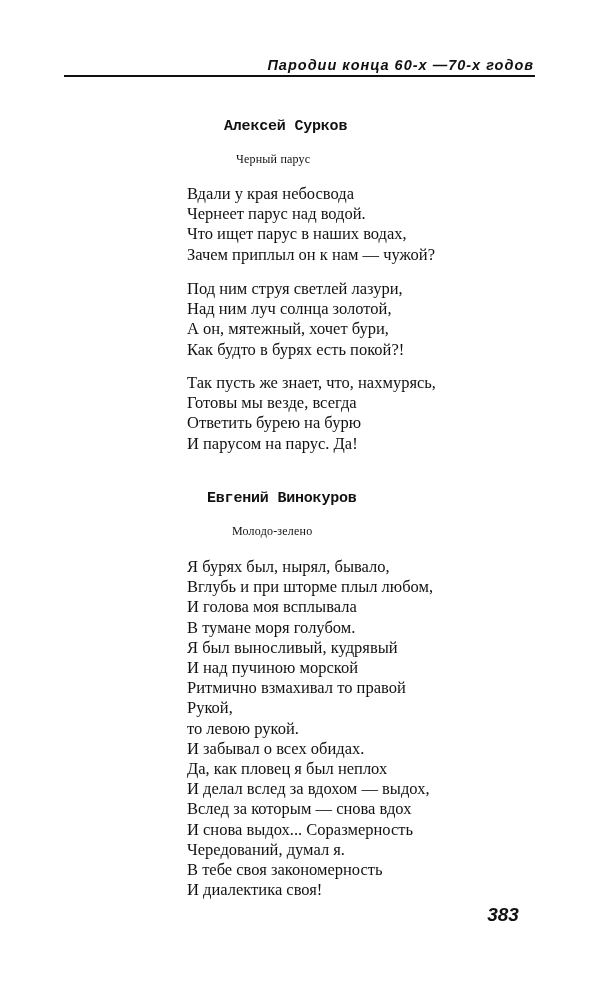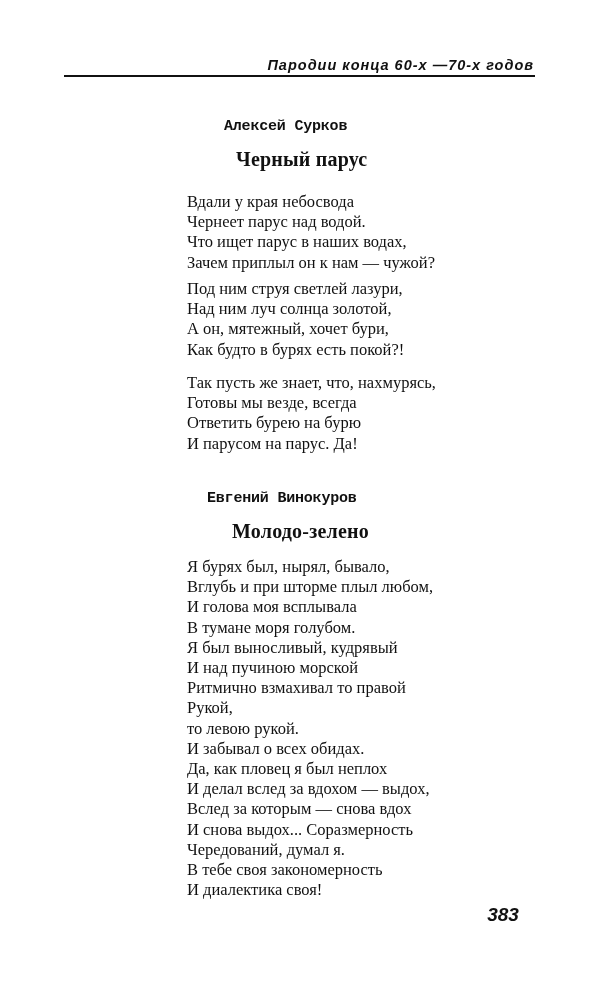--- a/index.html
+++ b/index.html
@@ -39,22 +39,22 @@
       position: absolute;
       font-family: Liberation Mono, monospace;
       font-weight: bold;
       font-size: 15px;
       line-height: 22px;
       letter-spacing: -0.2px;
     }
     .poem-title {
       position: absolute;
       font-family: "Liberation Serif", serif;
-      font-weight: bold;
-      font-size: 20px;
+      font-weight: normal;
+      font-size: 12px;
       line-height: 20px;
       letter-spacing: 0.2px;
     }
     .stanza {
       position: absolute;
       left: 187px;
       font-family: "Liberation Serif", serif;
       font-size: 16.5px;
       line-height: 20.2px;
     }
@@ -77,21 +77,21 @@
   </style>
 </head>
 <body>
 
 <div class="running-head">Пародии конца 60-х —70-х годов</div>
 <div class="head-rule"></div>
 
 <div class="author" style="left:224px; top:116px;">Алексей Сурков</div>
 <div class="poem-title" style="left:236px; top:149px;">Черный парус</div>
 
-<div class="stanza" style="top:184px;margin-top:8px;">
+<div class="stanza" style="top:184px;">
   <span class="line">Вдали у края небосвода</span>
   <span class="line">Чернеет парус над водой.</span>
   <span class="line">Что ищет парус в наших водах,</span>
   <span class="line">Зачем приплыл он к нам — чужой?</span>
 </div>
 
 <div class="stanza" style="top:279px;">
   <span class="line">Под ним струя светлей лазури,</span>
   <span class="line">Над ним луч солнца золотой,</span>
   <span class="line">А он, мятежный, хочет бури,</span>

